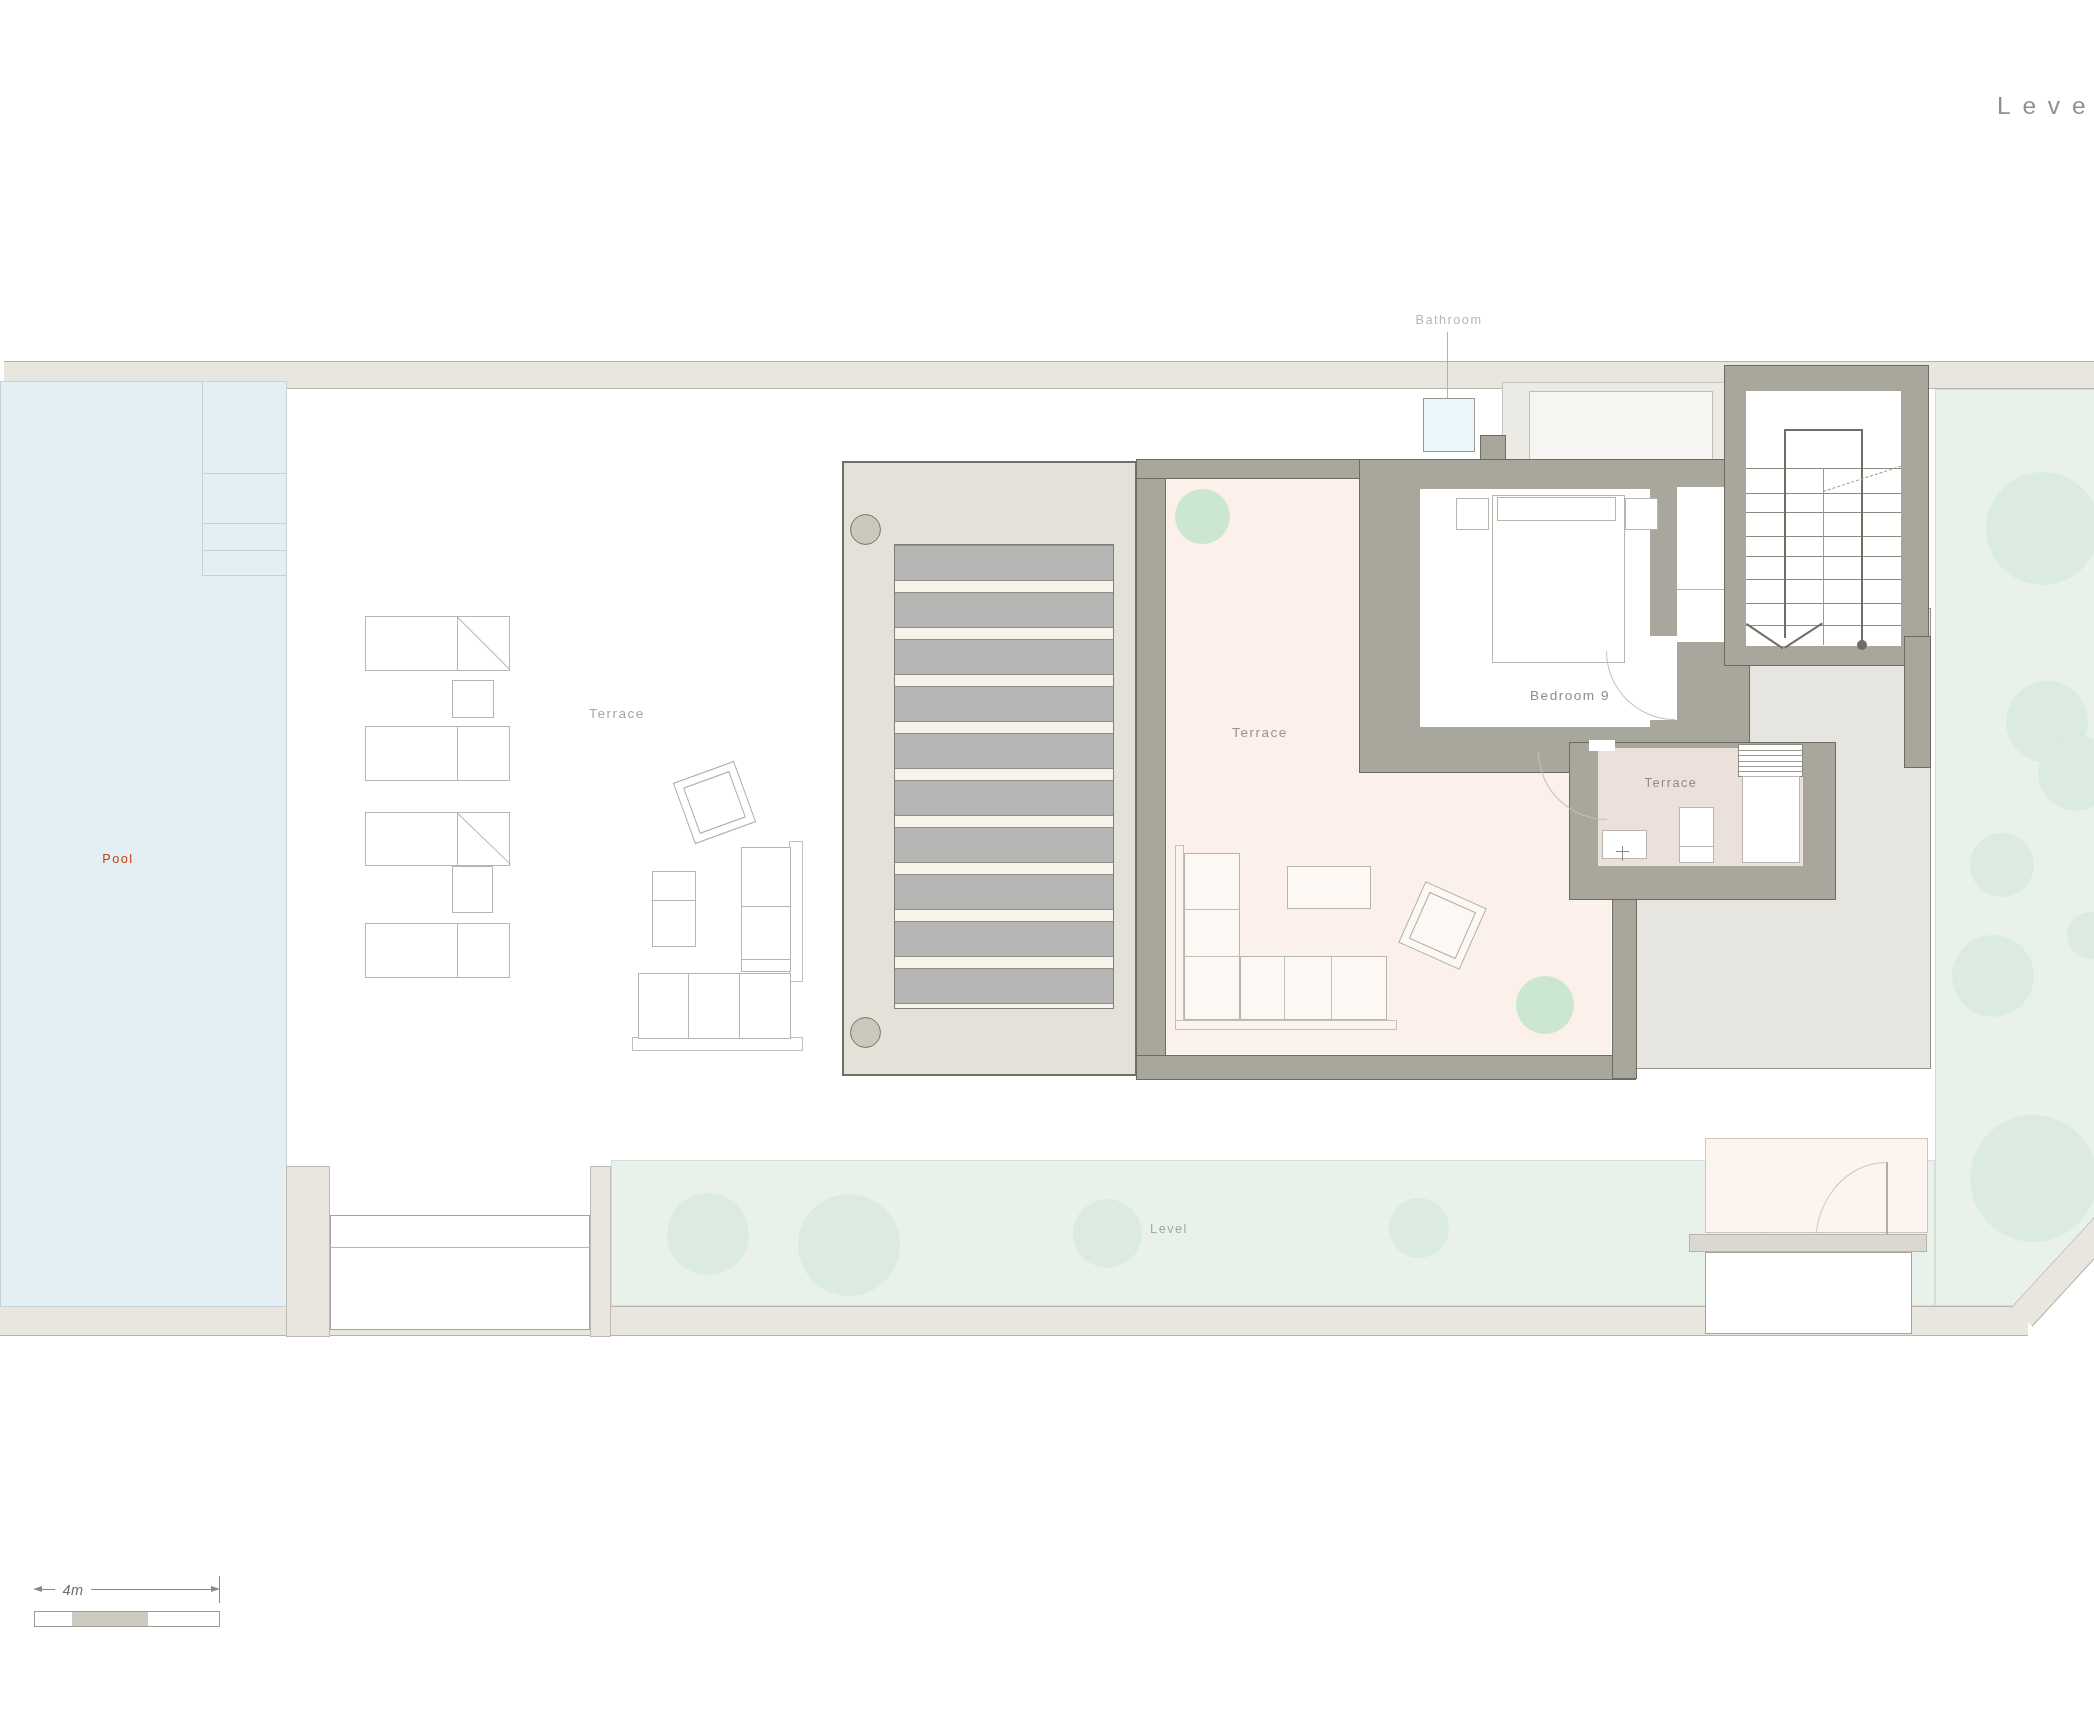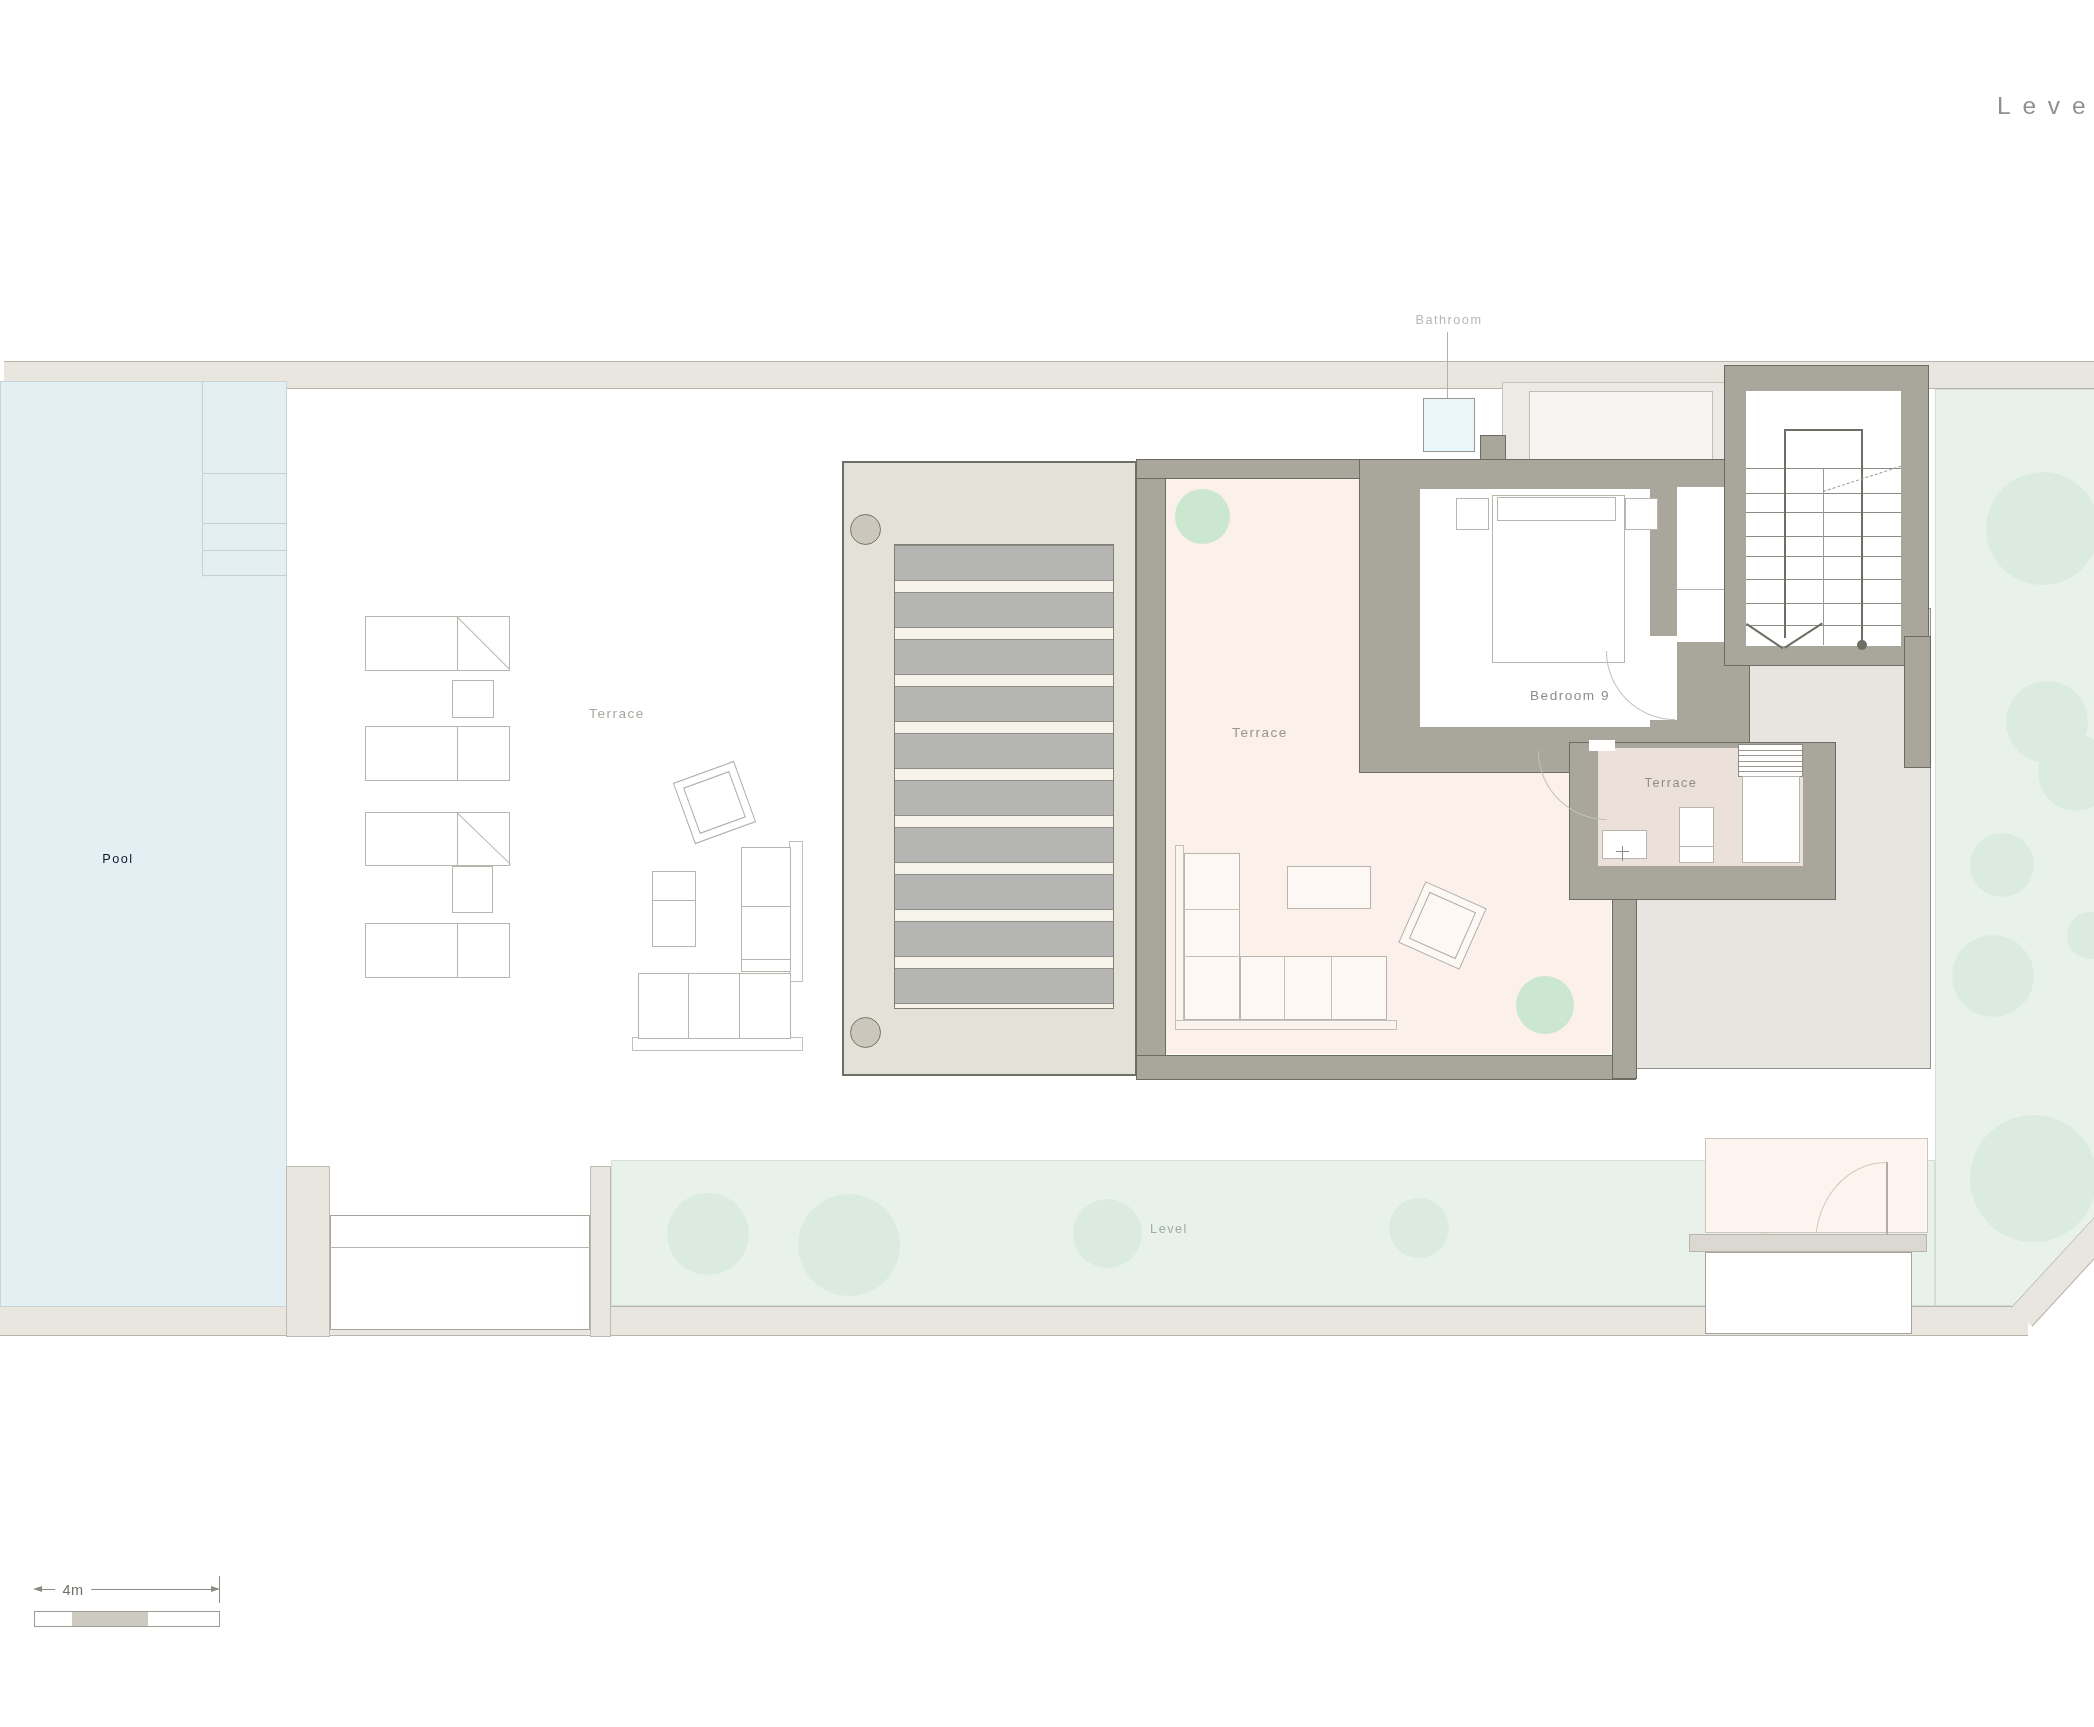--- a/index.html
+++ b/index.html
@@ -168,27 +168,27 @@
   <div class="abs" style="left:1705px;top:1138px;width:223px;height:95px;background:#fdf4ef;border:0.9px solid #ccc4bd;"></div>
   <div class="abs" style="left:1886px;top:1162px;width:1.8px;height:82px;background:#b0aea7;"></div>
   <div class="abs arcTL" style="left:1815px;top:1162px;width:71px;height:82px;"></div>
   <div class="abs" style="left:1689px;top:1234px;width:238px;height:18px;background:#dbd8d1;border:0.9px solid #b7b4ac;"></div>
   <div class="abs whiteroom" style="left:1705px;top:1252px;width:207px;height:82px;border-color:#a5a39c;"></div>
 
   <div class="abs" style="left:36px;top:1589px;width:182px;height:0.9px;background:#8b8b84;"></div>
   <div class="abs" style="left:33px;top:1586px;width:0;height:0;border-top:3.6px solid transparent;border-bottom:3.6px solid transparent;border-right:9px solid #8b8b84;"></div>
   <div class="abs" style="left:211px;top:1586px;width:0;height:0;border-top:3.6px solid transparent;border-bottom:3.6px solid transparent;border-left:9px solid #8b8b84;"></div>
   <div class="abs" style="left:219px;top:1576px;width:0.9px;height:27px;background:#8b8b84;"></div>
-  <div class="lbl" style="left:73px;top:1590px;font-size:14.5px;letter-spacing:0.5px;color:#6f6f68;background:#ffffff;padding:0 7.3px;">4m</div>
+  <div class="lbl" style="left:73px;top:1590px;font-size:14.5px;letter-spacing:0.5px;color:#6f6f68;background:#ffffff;padding:0 7.3px;font-style:italic;">4m</div>
   <div class="abs" style="left:34px;top:1611px;width:186px;height:15.5px;background:#ffffff;border:0.9px solid #9e9c95;">
     <div class="abs" style="left:37px;top:0;width:76px;height:13.6px;background:#cdcac2;"></div>
   </div>
 
   <div class="lbl" style="left:2053px;top:106px;transform:translate(0,-50%);font-size:24.5px;letter-spacing:11.8px;color:#908f8b;left:1997px;">Level</div>
-  <div class="lbl" style="left:118px;top:859px;font-size:12.7px;color:#0f172a;">Pool</div>
+  <div class="lbl" style="left:118px;top:859px;font-size:12.7px;color:#c2410c;">Pool</div>
   <div class="lbl" style="left:617px;top:713px;color:#aaa8a1;">Terrace</div>
   <div class="lbl" style="left:1260px;top:732px;color:#98968f;">Terrace</div>
   <div class="lbl" style="left:1570px;top:695px;color:#8f8d88;">Bedroom 9</div>
   <div class="lbl" style="left:1671px;top:783px;font-size:12.7px;color:#8f8d88;">Terrace</div>
   <div class="lbl" style="left:1449px;top:320px;font-size:12.7px;color:#bab7b1;">Bathroom</div>
   <div class="lbl" style="left:1169px;top:1229px;font-size:12.7px;color:#a2aaa3;">Level</div>
 
 </div>
 
 

